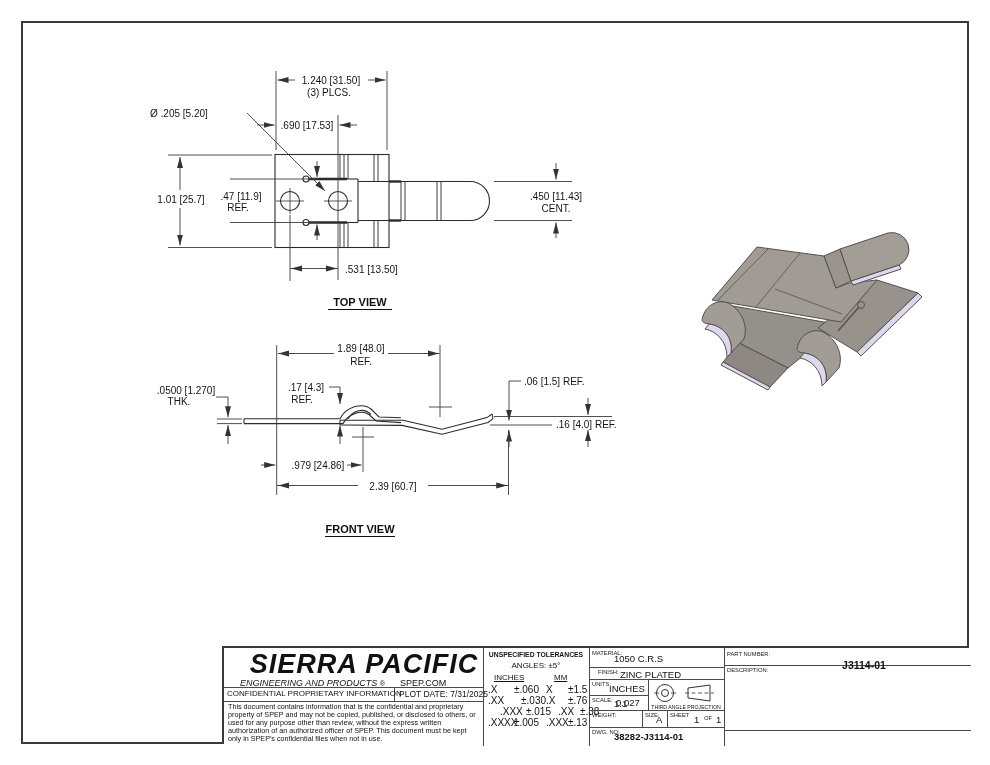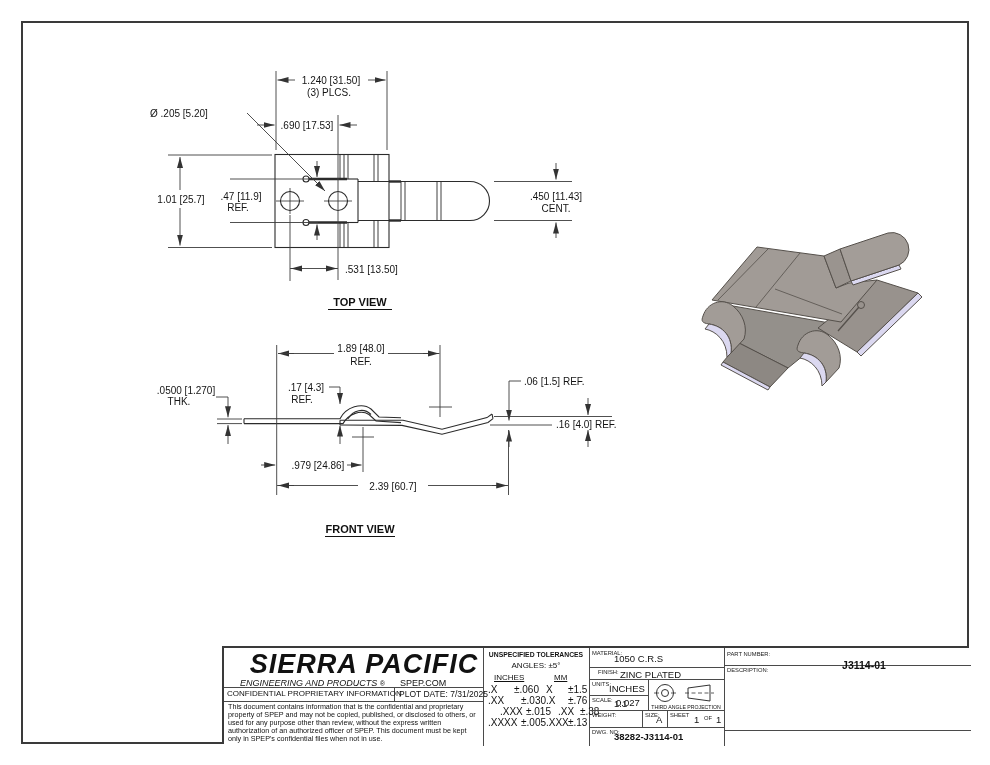--- a/index.html
+++ b/index.html
@@ -265,21 +265,21 @@
     <div class="tb-abs tolrow" style="left:264px;top:36px;">
       <span style="width:26px;">.X</span><span style="width:32px;">±.060</span><span style="width:22px;">X</span><span style="width:18px;">±1.5</span>
     </div>
     <div class="tb-abs tolrow" style="left:264px;top:47px;">
       <span style="width:26px;">.XX</span><span style="width:32px;text-align:right;">±.030</span><span style="width:22px;">.X</span><span style="width:18px;">±.76</span>
     </div>
     <div class="tb-abs tolrow" style="left:276px;top:58px;">
       <span style="width:26px;">.XXX</span><span style="width:32px;">±.015</span><span style="width:22px;">.XX</span><span style="width:18px;">±.38</span>
     </div>
     <div class="tb-abs tolrow" style="left:264px;top:69px;">
-      <span style="width:26px;">.XXXX</span><span style="width:32px;text-align:right;">±.005</span><span style="width:22px;">.XXX</span><span style="width:18px;">±.13</span>
+      <span style="width:26px;">.XXXX</span><span style="width:32px;">±.005</span><span style="width:22px;">.XXX</span><span style="width:18px;">±.13</span>
     </div>
 
     <div class="hline" style="left:365px;top:19px;width:135px;"></div>
     <div class="hline" style="left:365px;top:31px;width:135px;"></div>
     <div class="hline" style="left:365px;top:47px;width:59px;"></div>
     <div class="hline" style="left:365px;top:62px;width:135px;"></div>
     <div class="hline" style="left:365px;top:79px;width:135px;"></div>
     <div class="vline" style="left:424px;top:31px;height:31px;"></div>
     <div class="vline" style="left:418px;top:62px;height:17px;"></div>
     <div class="vline" style="left:443px;top:62px;height:17px;"></div>

